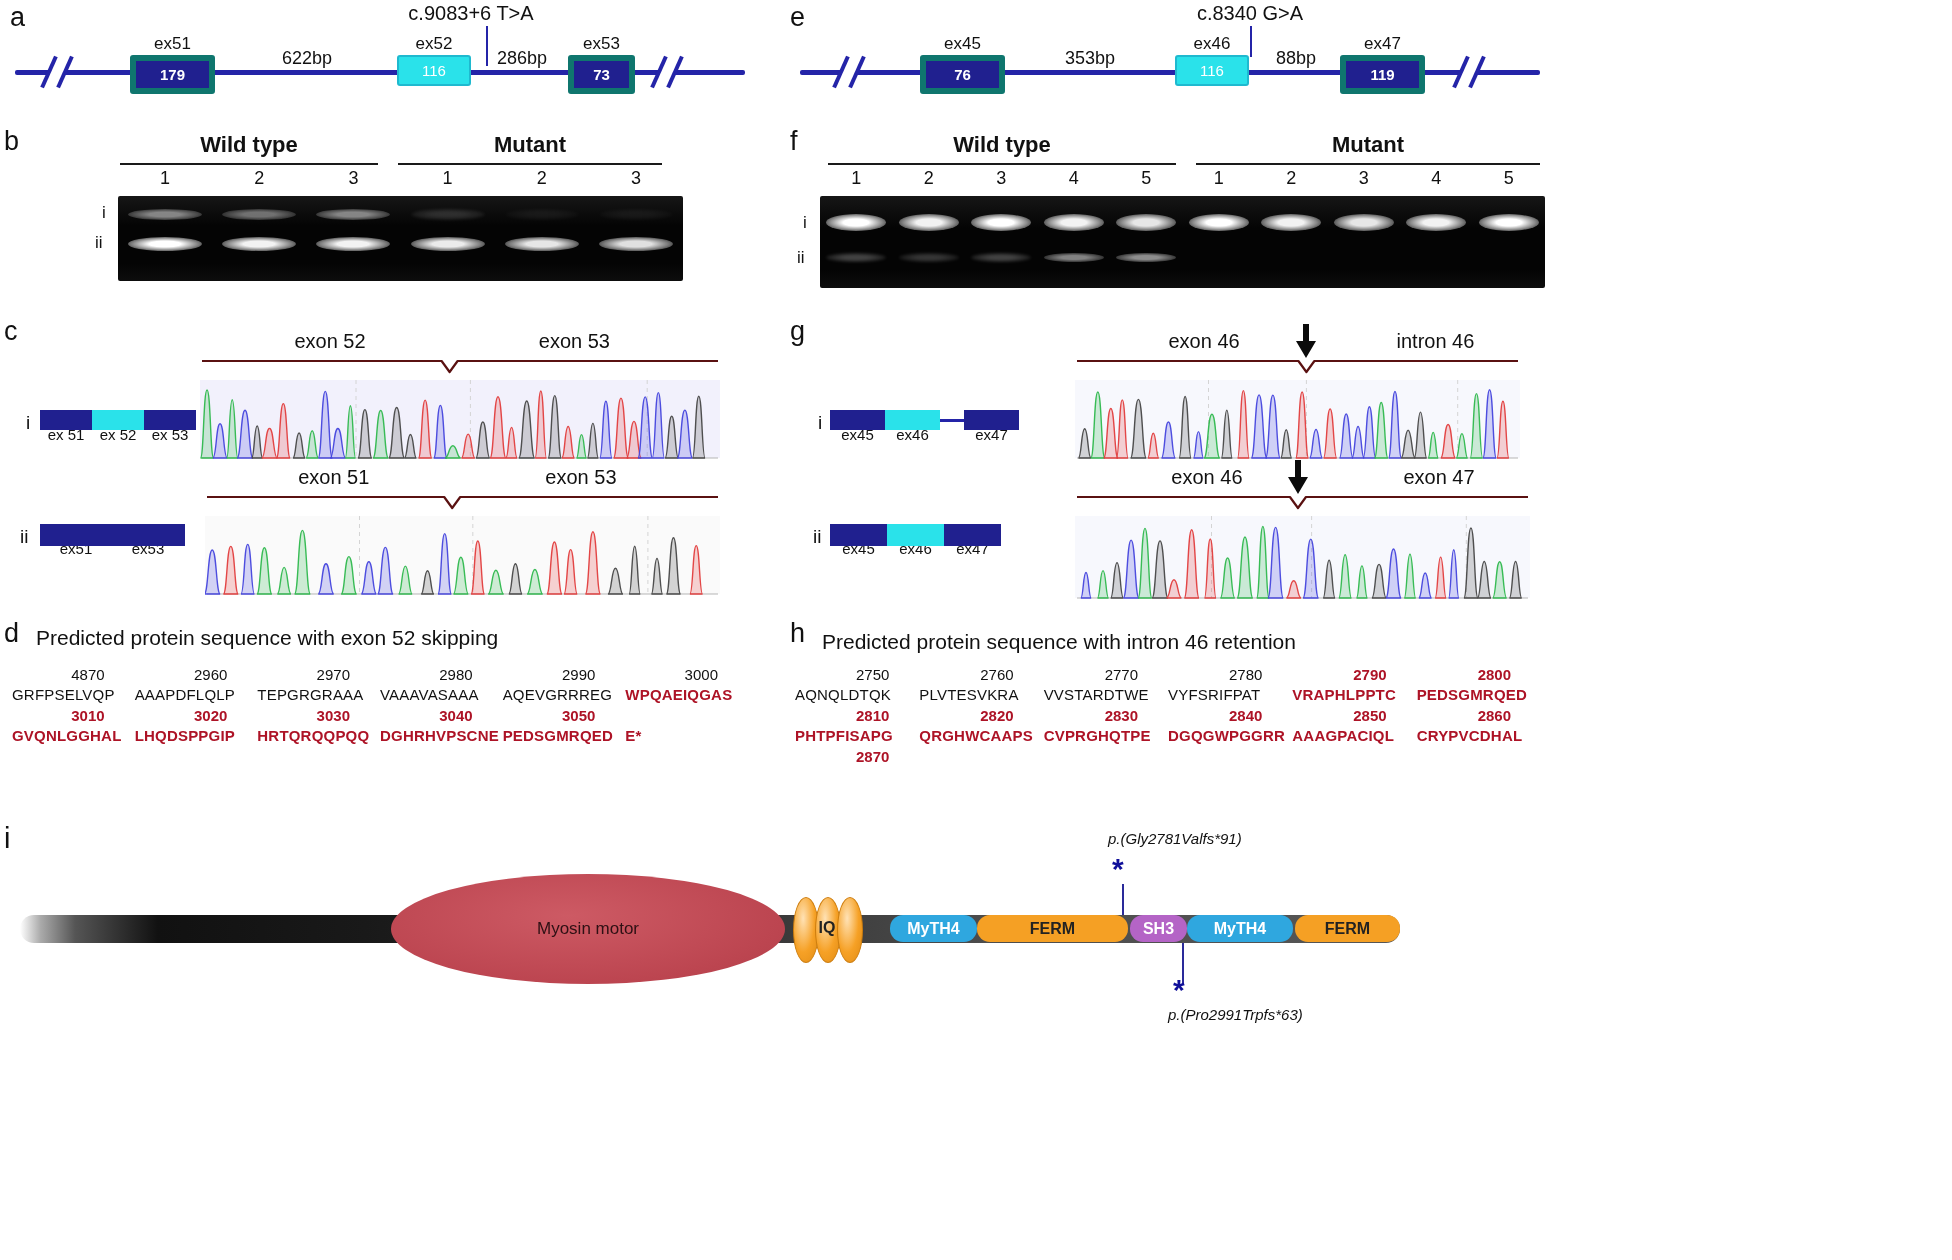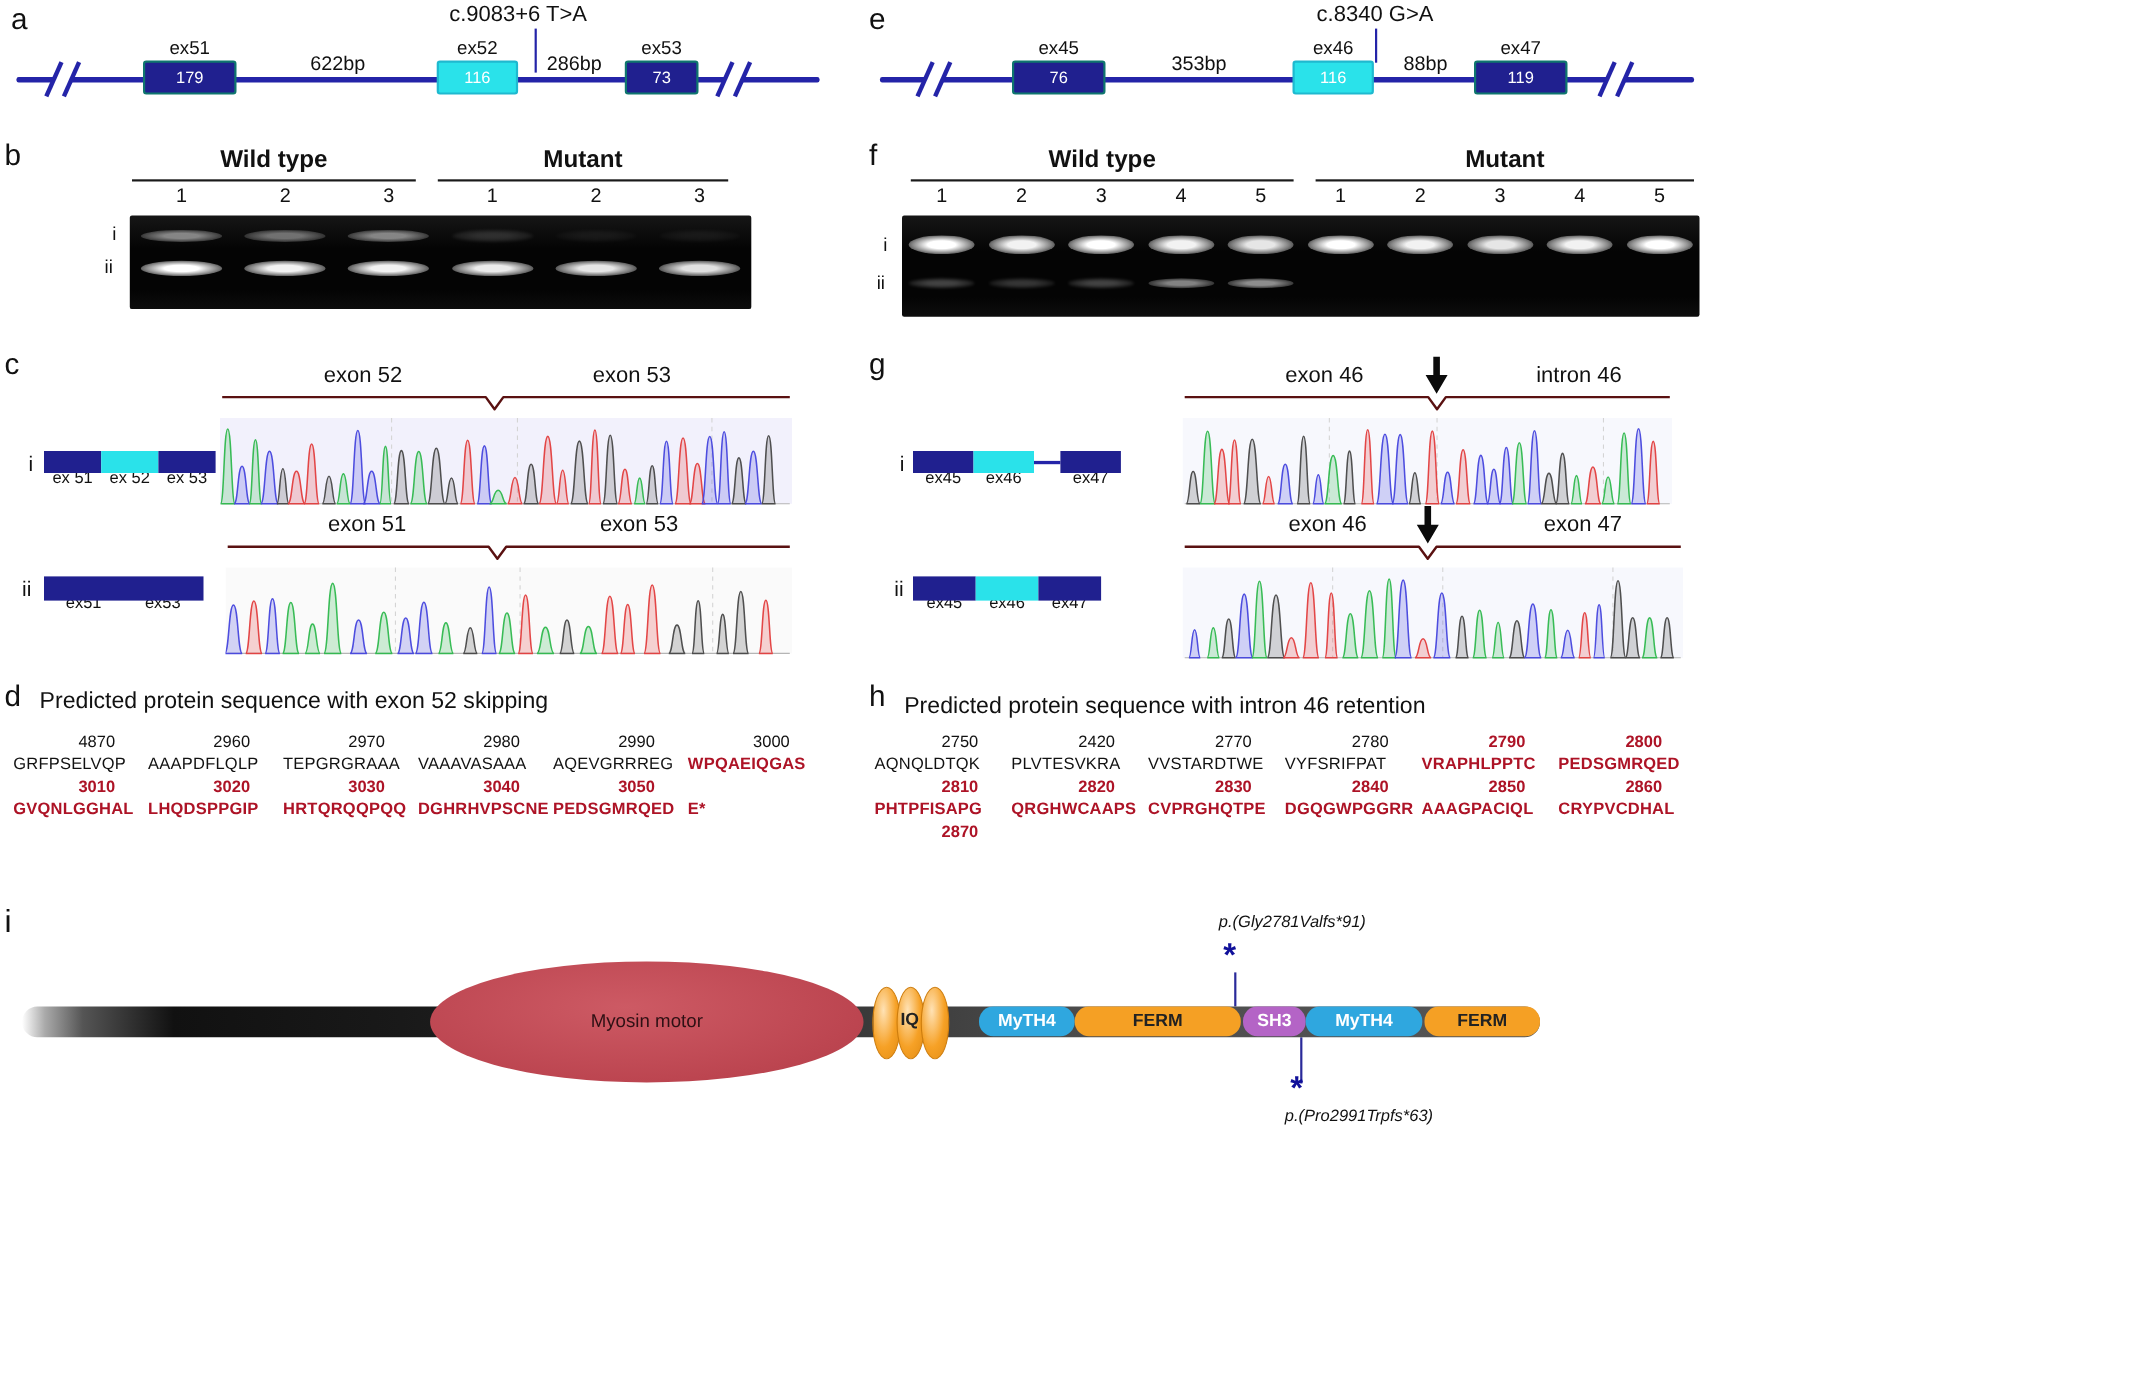--- a/index.html
+++ b/index.html
@@ -10,21 +10,21 @@
   
   .gene-line{position:absolute;height:5px;background:#2424a8;border-radius:2px;z-index:1;}
   .break{position:absolute;width:24px;height:32px;z-index:2;}
   .break i{position:absolute;display:block;}
   .break .gap{left:5px;top:1px;width:13px;height:30px;background:#fff;transform:rotate(24deg);}
   .break .s1{left:1px;top:-1px;width:4px;height:34px;background:#2424a8;transform:rotate(24deg);}
   .break .s2{left:17px;top:-1px;width:4px;height:34px;background:#2424a8;transform:rotate(24deg);}
   .exon-wrap{position:absolute;text-align:center;z-index:3;}
   .exon-name{font-size:17px;color:#111;height:19px;}
   .exon-box{height:27px;line-height:27px;color:#fff;font-size:15px;border-radius:3px;margin-top:2px;}
-  .exon-navy{background:#20208f;border:2px solid #0f766e;}
+  .exon-navy{background:#20208f;border:6px solid #0f766e;font-weight:bold;}
   .exon-cyan{background:#2ae2ea;border:2px solid #1fb9cf;}
   .bp-label{position:absolute;font-size:18px;text-align:center;}
   .mutation-label{position:absolute;font-size:20px;text-align:center;white-space:nowrap;}
   .mutation-line{position:absolute;width:2px;background:#2424a8;z-index:2;}
   
   .group-header{position:absolute;font-weight:bold;font-size:22px;text-align:center;}
   .group-underline{position:absolute;height:2px;background:#1a1a1a;}
   .lane-num{position:absolute;font-size:18px;transform:translateX(-50%);}
   .gel{position:absolute;background:linear-gradient(180deg,#161616,#040404 35%,#040404 80%,#0d0d0d);border-radius:2px;}
   .band{position:absolute;transform:translateX(-50%);border-radius:50%;}
@@ -470,21 +470,21 @@
         <div class="grp-cell red">PEDSGMRQED</div>
         <div class="grp-cell red">E*</div>
       </div>
     </div>
 
   <div class="panel-label" style="left:790px;top:618px">h</div>
   <div class="seq-title" style="left:822px;top:630px">Predicted protein sequence with intron 46 retention</div>
   <div class="seq-grid" id="seq-h" style="left:795px;top:666px;width:746px">
       <div class="seq-row">
         <div class="num-cell">2750</div>
-        <div class="num-cell">2420</div>
+        <div class="num-cell">2760</div>
         <div class="num-cell">2770</div>
         <div class="num-cell">2780</div>
         <div class="num-cell red">2790</div>
         <div class="num-cell red">2800</div>
       </div>
       <div class="seq-row">
         <div class="grp-cell">AQNQLDTQK</div>
         <div class="grp-cell">PLVTESVKRA</div>
         <div class="grp-cell">VVSTARDTWE</div>
         <div class="grp-cell">VYFSRIFPAT</div>

